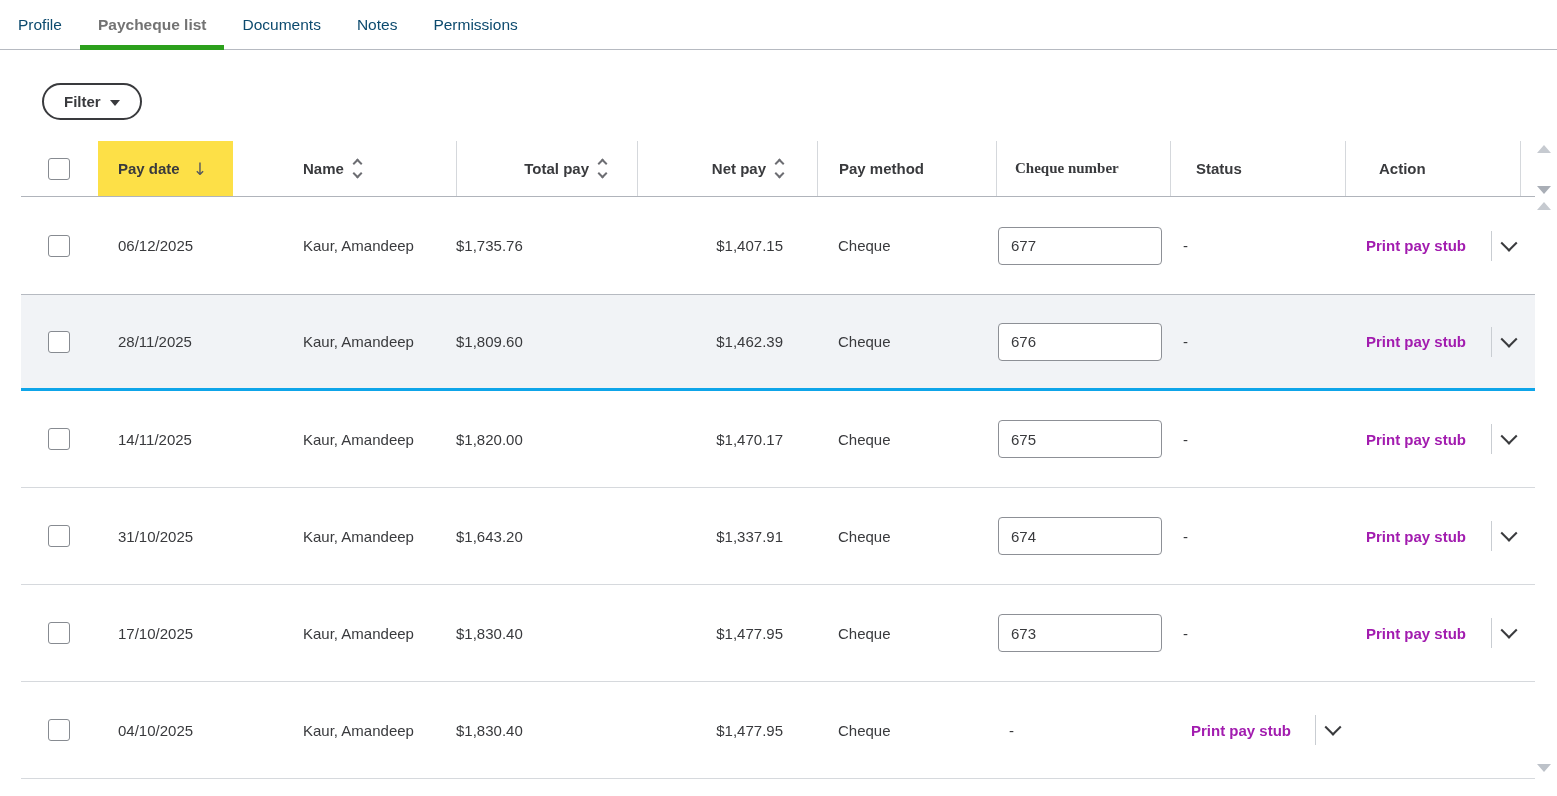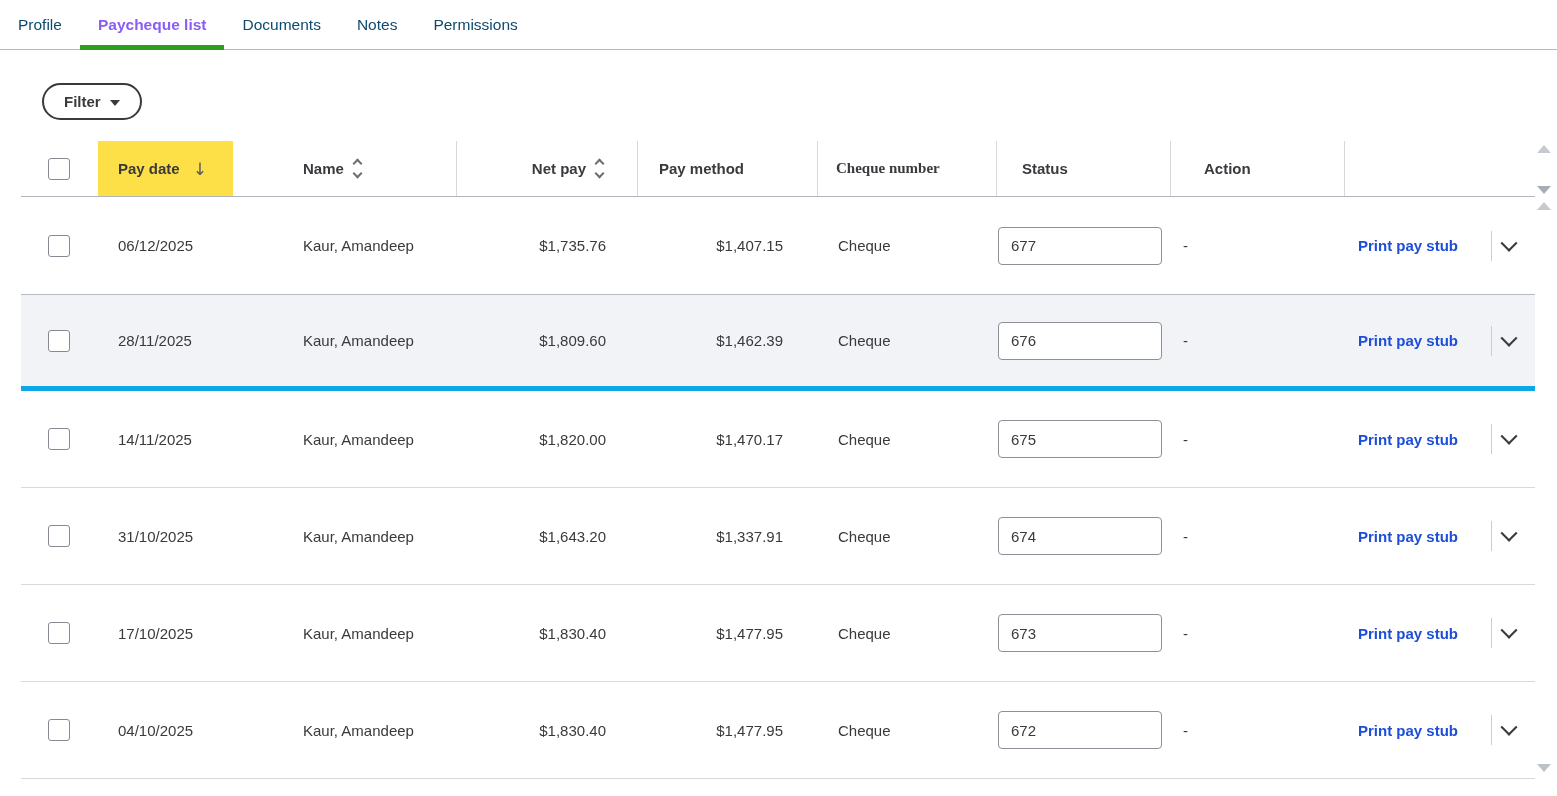--- a/index.html
+++ b/index.html
@@ -4,21 +4,21 @@
 <style>
   * { margin:0; padding:0; box-sizing:border-box; }
   html,body { width:1557px; height:796px; background:#ffffff; overflow:hidden;
     font-family:"Liberation Sans", sans-serif; color:#393a3d; }
   .page { position:relative; width:1557px; height:796px; }
 
   
   .tabbar { display:flex; height:50px; border-bottom:1px solid #b6bac1; align-items:stretch; }
   .tab { position:relative; padding:0 18px; display:flex; align-items:center;
     font-size:15.5px; color:#0c4a6e; cursor:pointer; white-space:nowrap; }
-  .tab.active { color:#8b5cf6; font-weight:bold; }
+  .tab.active { color:#737373; font-weight:bold; }
   .tab .underline { display:none; }
   .tab.active .underline { display:block; position:absolute; left:0; right:0; bottom:-1px;
     height:5px; background:#2ca01c; }
 
   
   .filter-wrap { margin:33px 0 0 42px; }
   .filter-btn { display:inline-flex; align-items:center; gap:9px; height:37px; padding:0 20px;
     border:2px solid #393a3d; border-radius:19px; background:#fff; font-weight:bold;
     font-size:15px; color:#393a3d; cursor:pointer; }
   .caret-down { width:0; height:0; border-left:5px solid transparent; border-right:5px solid transparent;
@@ -44,40 +44,40 @@
   .sort-desc-arrow { font-family:"DejaVu Sans", sans-serif; font-size:17px; color:#55585e; font-weight:normal; }
   .sort-icon { display:inline-flex; flex-direction:column; gap:3px; align-items:center; }
   .sort-icon .up { width:7px; height:7px; border-left:2px solid #6d6e73; border-top:2px solid #6d6e73;
     transform:rotate(45deg); }
   .sort-icon .down { width:7px; height:7px; border-right:2px solid #6d6e73; border-bottom:2px solid #6d6e73;
     transform:rotate(45deg); }
 
   .row { margin-left:21px; width:1514px; height:97px; border-bottom:1px solid #d6d9dd; }
   .row .grid { padding-left:23px; height:100%; align-items:center; }
   .row.first { border-bottom:none; }
-  .row.highlighted { background:#f1f3f6; border-top:1px solid #b6bac1; border-bottom:5px solid #0ea5e9; }
+  .row.highlighted { background:#f1f3f6; border-top:1px solid #b6bac1; border-bottom:3px solid #0ea5e9; }
   .cell { font-size:15px; color:#393a3d; }
   .c-check { display:flex; padding-left:4px; }
   .c-date { padding-left:20px; }
   .c-name { padding-left:70px; }
-  .c-total { text-align:right; padding-right:31px; }
+  .c-total { text-align:left; padding-right:31px; }
   .c-net { text-align:right; padding-right:34px; }
   .c-method { padding-left:21px; }
   .c-cheque { padding-left:2px; }
   .c-status { padding-left:13px; }
   .c-action { display:flex; align-items:center; padding-left:13px; height:100%; }
 
   .checkbox { width:22px; height:22px; border:1.5px solid #878b91; border-radius:3px;
     background:#fff; cursor:pointer; display:inline-block; }
 
   .cheque-input { width:164px; height:38px; border:1px solid #8d9096; border-radius:4px;
     padding:0 12px; font-size:15px; color:#393a3d; background:#fff;
     font-family:"Liberation Sans", sans-serif; }
 
-  .print-link { color:#1d4ed8; font-weight:bold; font-size:15px; cursor:pointer; text-decoration:none; }
+  .print-link { color:#a21caf; font-weight:bold; font-size:15px; cursor:pointer; text-decoration:none;margin-left:8px; }
   .action-right { margin-left:auto; display:flex; align-items:center; gap:11px; }
   .action-divider { width:1px; height:30px; background:#c9cdd2; }
   .chevron-down { width:12px; height:12px; border-right:2.5px solid #393a3d;
     border-bottom:2.5px solid #393a3d; transform:rotate(45deg) translate(-2px,-2px);
     cursor:pointer; margin-right:6px; }
 
   
   .rail-arrow { position:absolute; width:0; height:0; cursor:pointer;
     border-left:7px solid transparent; border-right:7px solid transparent; }
   .rail-up { border-bottom:8px solid #c6cad0; }
@@ -134,20 +134,27 @@
           <span>Pay date</span>
           <span class="sort-desc-arrow">↓</span>
         </div>
         <div class="th th-name">
           <span>Name</span>
           <span class="sort-icon">
               <span class="up"></span>
               <span class="down"></span>
             </span>
         </div>
+        <div class="th th-total sep">
+          <span>Total pay</span>
+          <span class="sort-icon">
+              <span class="up"></span>
+              <span class="down"></span>
+            </span>
+        </div>
         <div class="th th-net sep">
           <span>Net pay</span>
           <span class="sort-icon">
               <span class="up"></span>
               <span class="down"></span>
             </span>
         </div>
         <div class="th th-method sep">
           <span>Pay method</span>
         </div>
@@ -286,23 +293,20 @@
     <div class="row">
       <div class="grid">
         <div class="cell c-check">
           <span class="checkbox"></span>
         </div>
         <div class="cell c-date">04/10/2025</div>
         <div class="cell c-name">Kaur, Amandeep</div>
         <div class="cell c-total">$1,830.40</div>
         <div class="cell c-net">$1,477.95</div>
         <div class="cell c-method">Cheque</div>
-        <div class="cell c-cheque">
-          <input class="cheque-input" type="text" value="672" style="">
-        </div>
         <div class="cell c-status">-</div>
         <div class="cell c-action">
           <a class="print-link">Print pay stub</a>
           <span class="action-right">
             <span class="action-divider"></span>
             <span class="chevron-down"></span>
           </span>
         </div>
       </div>
     </div>

